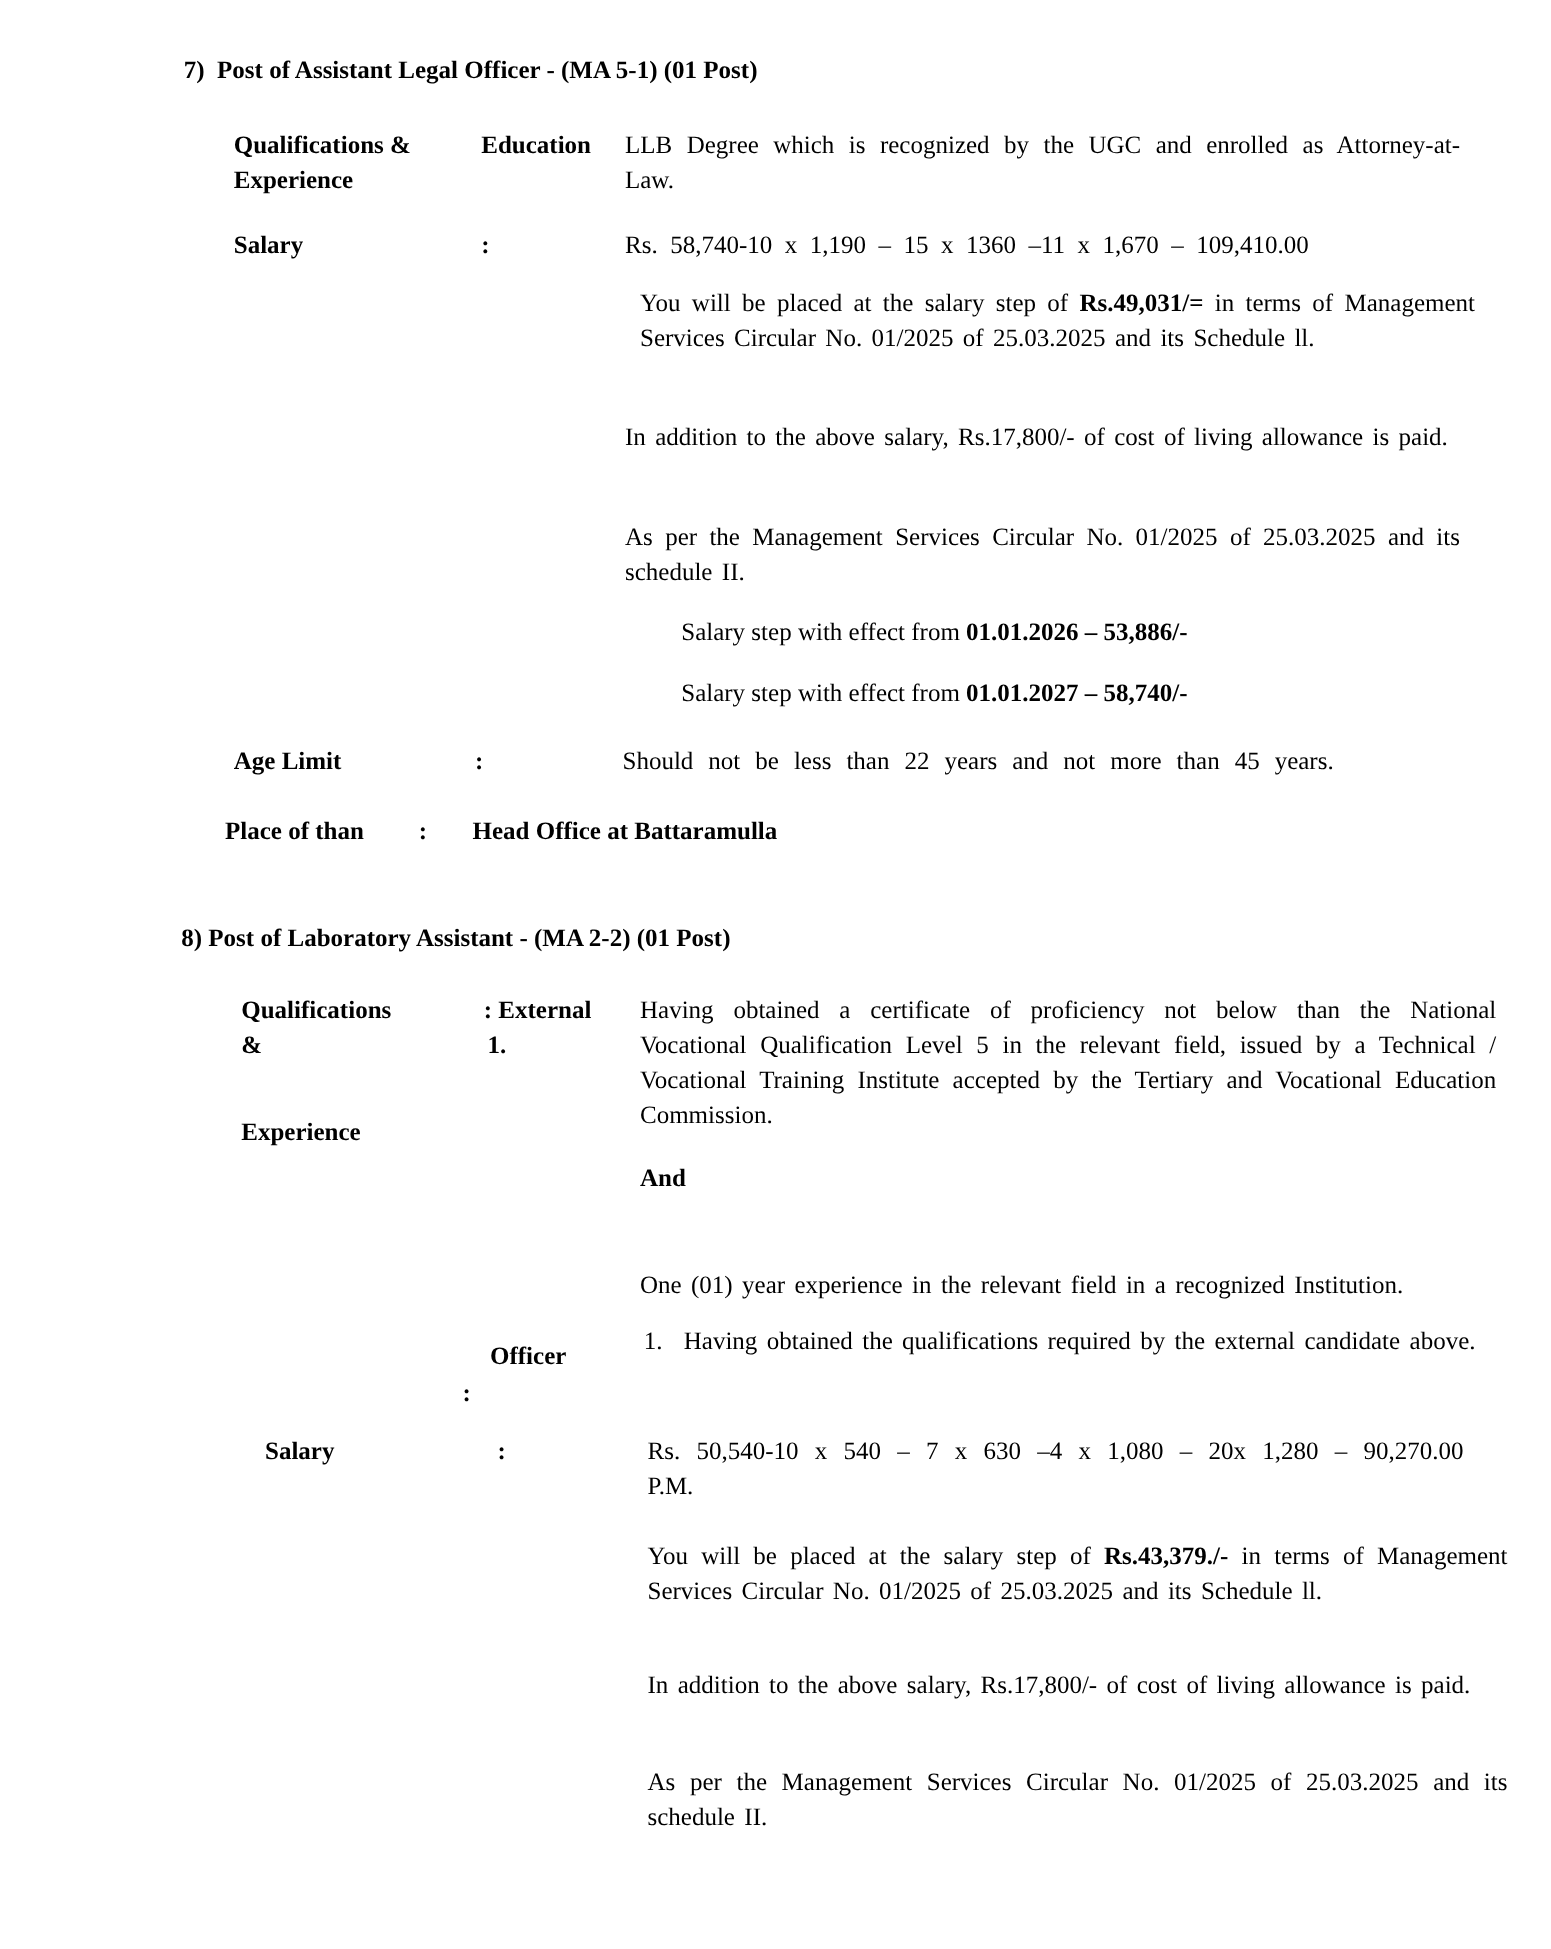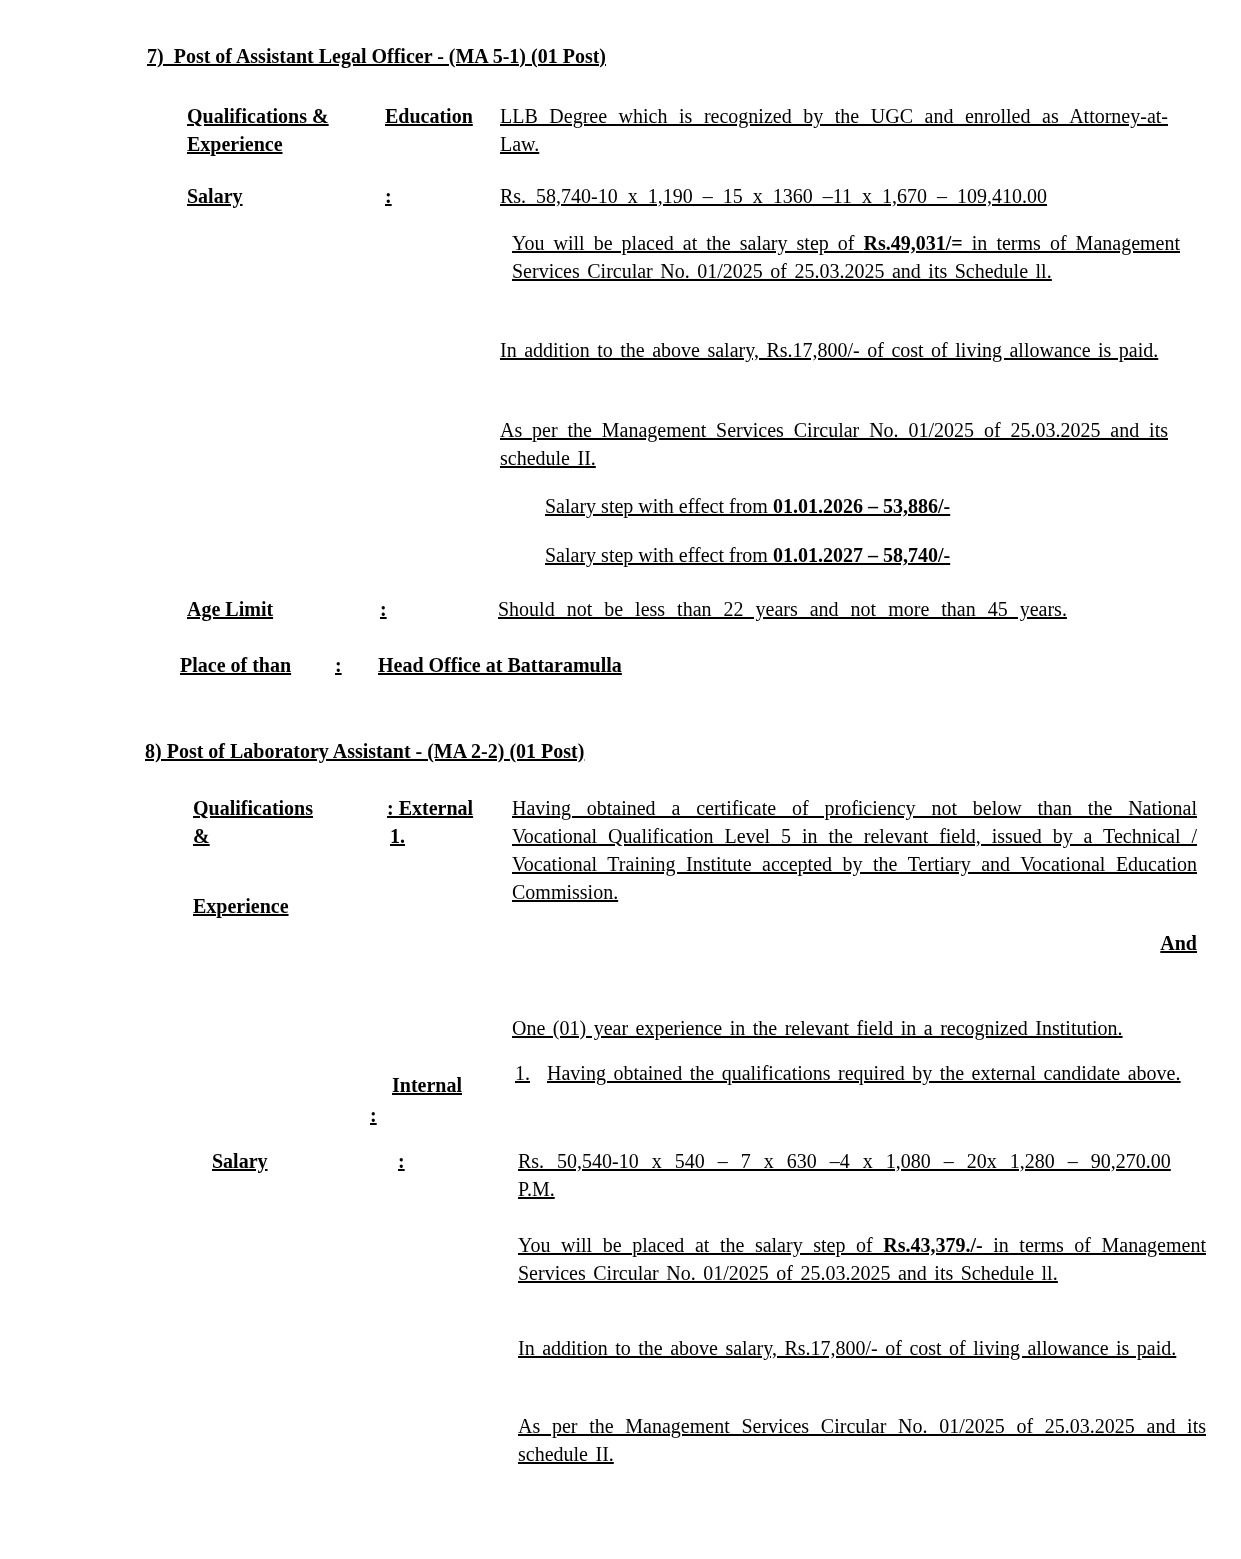--- a/index.html
+++ b/index.html
@@ -1,32 +1,32 @@
 <!DOCTYPE html>
 <html><head>
 <meta charset="utf-8">
 <style>
-  * { margin:0; padding:0; box-sizing:border-box;text-decoration:underline; }
+  * { margin:0; padding:0; box-sizing:border-box; }
   html,body { background:#ffffff; }
   .page {
     position:relative;
     width:1241px; height:1559px;
     background:#ffffff;
     color:#000000;
     font-family:"Liberation Serif", serif;
     font-size:20px;
     line-height:28px;
     overflow:hidden;
   }
   .abs { position:absolute; }
   .b   { font-weight:700; }
   .j   { text-align:justify; word-spacing:2.5px; }
   .nw  { white-space:nowrap; }
   .pre { white-space:pre-wrap; }
-  .center { text-align:right; }
+  .center { text-align:left; }
   .ws5 { word-spacing:5px; }
   .ws7 { word-spacing:7px; }
   .ws8 { word-spacing:8px; }
   .hang { display:flex; }
   .hang .marker { width:32px; flex:0 0 32px; }
   .hang .itext  { flex:1; }
 </style>
 </head>
 <body>
 
@@ -68,21 +68,21 @@
 
   <div class="abs b" style="left:387px; top:794px;">: External</div>
   <div class="abs b" style="left:390px; top:822px;">1.</div>
 
   <div class="abs j" style="left:512px; top:794px; width:685px; word-spacing:3px;">Having obtained a certificate of proficiency not below than the National Vocational Qualification Level 5 in the relevant field, issued by a Technical / Vocational Training Institute accepted by the Tertiary and Vocational Education Commission.</div>
 
   <div class="abs b center" style="left:512px; top:929px; width:685px;">And</div>
 
   <div class="abs j" style="left:512px; top:979px; width:685px;margin-top:35px;">One (01) year experience in the relevant field in a recognized Institution.</div>
 
-  <div class="abs b" style="left:392px; top:1071px;">Internal</div>
+  <div class="abs b" style="left:392px; top:1071px;">Officer</div>
   <div class="abs b" style="left:370px; top:1101px;">:</div>
 
   <div class="abs hang" style="left:515px; top:1059px; width:688px;">
     <span class="marker">1.</span>
     <span class="itext j">Having obtained the qualifications required by the external candidate above.</span>
   </div>
 
   <div class="abs b" style="left:212px; top:1147px;">Salary</div>
   <div class="abs b" style="left:398px; top:1147px;">:</div>
   <div class="abs nw ws8" style="left:518px; top:1147px;">Rs. 50,540-10 x 540 – 7 x 630 –4 x 1,080 – 20x 1,280 – 90,270.00</div>

